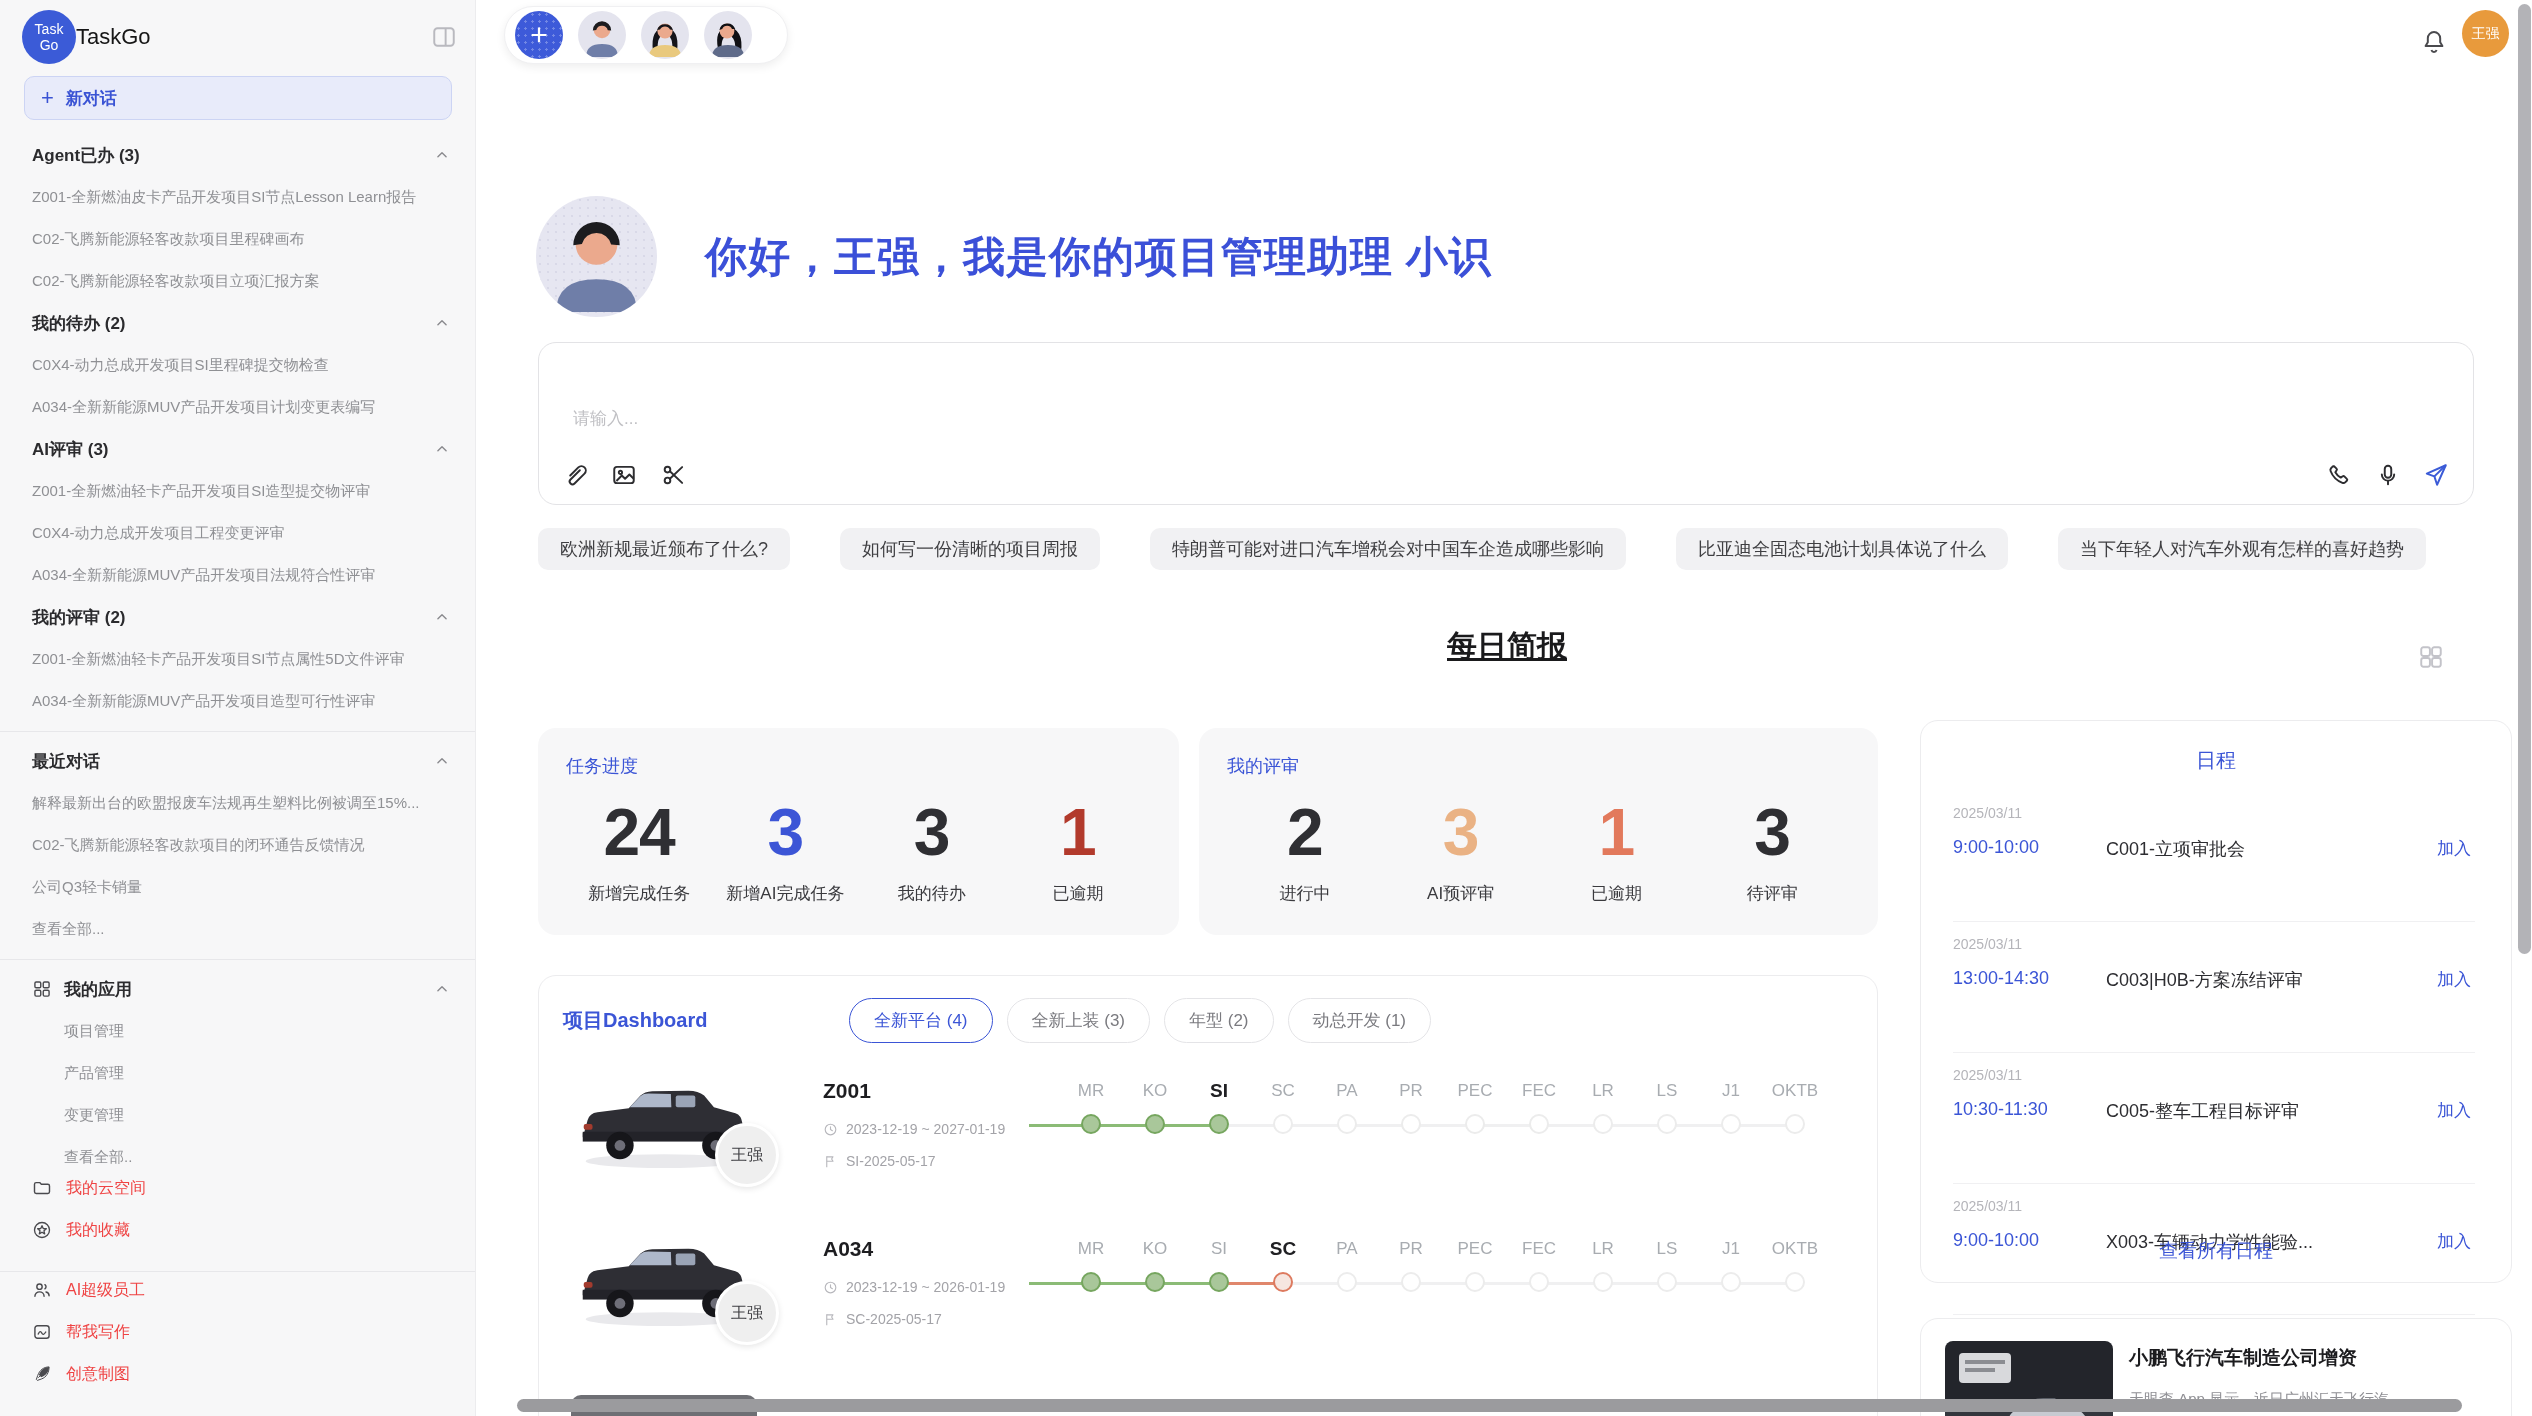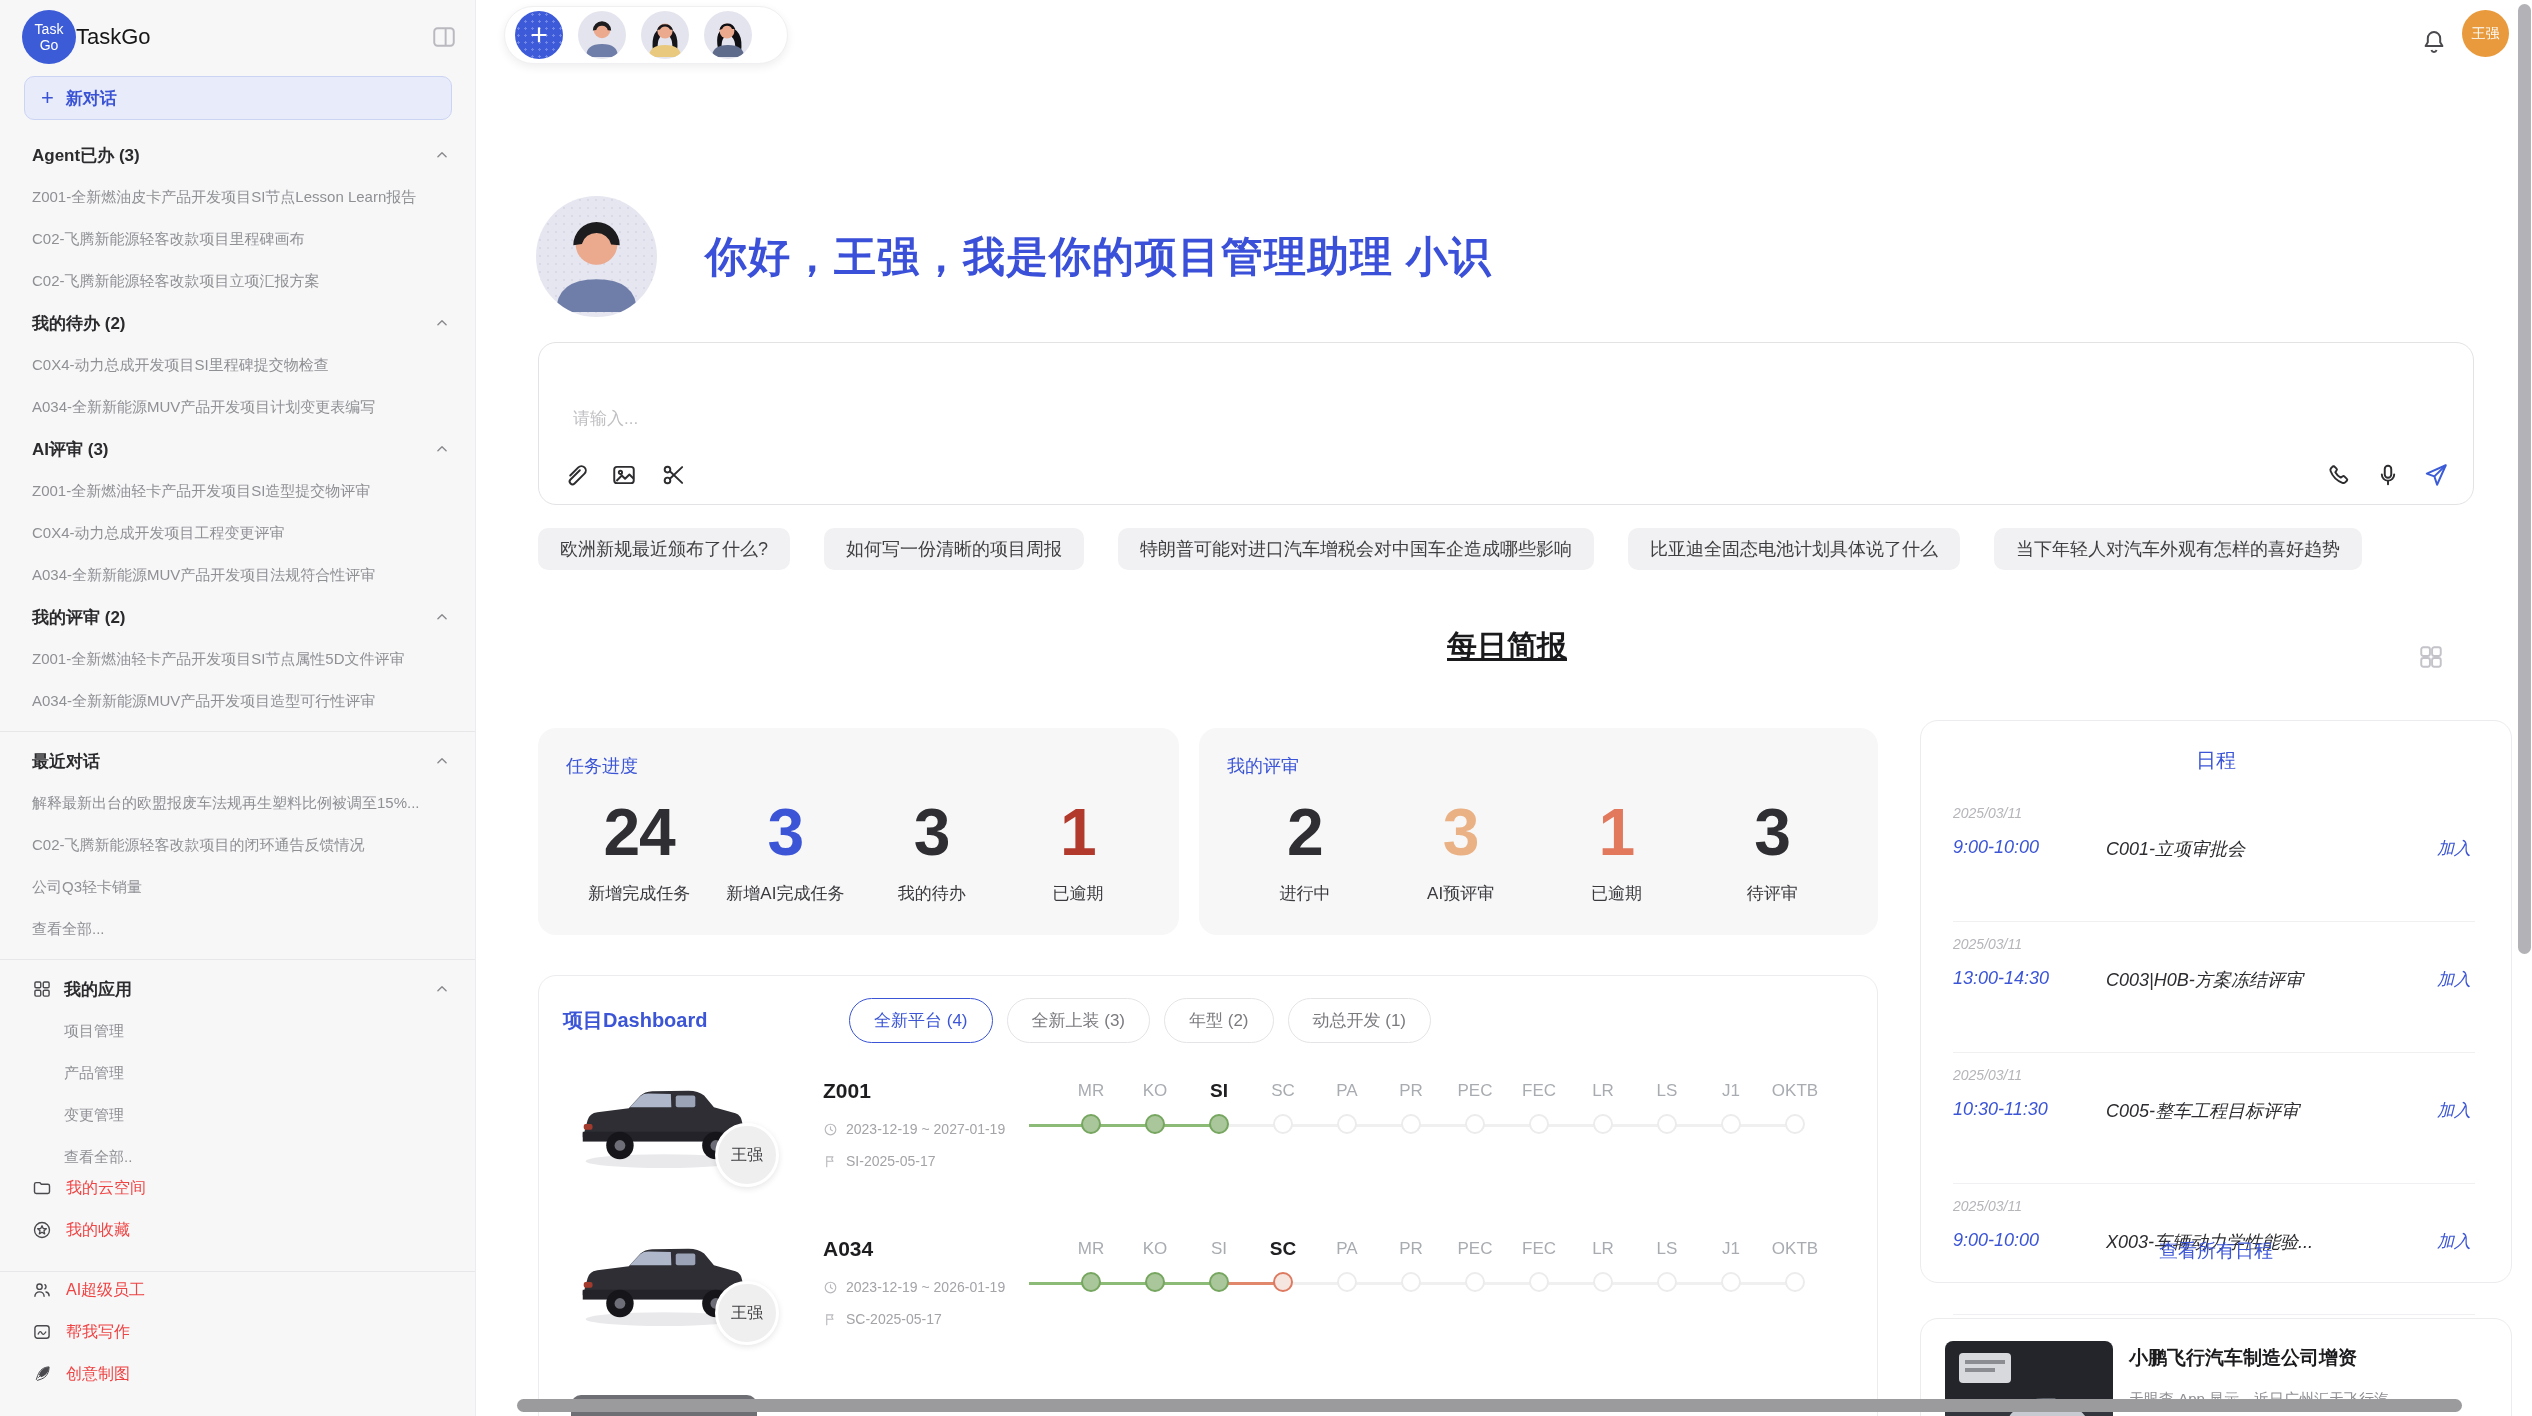--- a/index.html
+++ b/index.html
@@ -58,21 +58,21 @@
     font-size:42px; font-weight:700; color:#3b50d8; letter-spacing:1px;margin-left:23px; }
 
   .composer { position:absolute; left:62px; top:342px; width:1936px; height:163px; background:#fff;
     border:1.5px solid #e3e3e6; border-radius:18px; }
   .composer .ph { position:absolute; left:34px; top:64px; font-size:17px; color:#c0c0c4; }
   .tool-left { position:absolute; left:22px; bottom:16px; display:flex; gap:24px; }
   .tool-right { position:absolute; right:24px; bottom:16px; display:flex; gap:22px; }
   .tico { width:26px; height:26px; color:#2d2d30; cursor:pointer; }
   .tico.send { color:#3b5bd7; }
 
-  #chips { position:absolute; left:62px; top:528px; display:flex; gap:34px; }
+  #chips { position:absolute; left:62px; top:528px; display:flex; gap:50px; }
   .chip { height:42px; line-height:42px; padding:0 22px; background:#f1f1f3; border-radius:10px;
     font-size:18px; color:#3f3f42; white-space:nowrap; cursor:pointer; }
 
   .brief-title { position:absolute; left:62px; top:626px; width:1938px; text-align:center;
     font-size:30px; font-weight:700; color:#1a1a1c;text-decoration:underline; }
   .brief-grid-icon { position:absolute; left:1942px; top:644px; width:26px; height:26px; color:#c3c3c9; cursor:pointer; }
 
   .stat-card { position:absolute; top:728px; height:207px; background:#f7f7f8; border-radius:18px; padding:26px 28px 0; }
   .stat-card .sc-title { font-size:18px; color:#3b55d6; font-weight:500; }
   .stat-row { display:flex; margin-top:18px; }
@@ -108,21 +108,21 @@
   .ms-dot { position:absolute; top:5px; width:20px; height:20px; border-radius:50%;
     background:#fff; border:2px solid #ececec; }
   .ms-dot.done { background:#a9c79a; border-color:#76a65f; }
   .ms-dot.alert { background:#f6e6e0; border-color:#dd7a5f; }
   .row3-sliver { position:absolute; left:32px; top:419px; width:186px; height:40px; border-radius:10px 10px 0 0;
     background:#55565c; opacity:.85; }
 
   .sched-card { position:absolute; left:1444px; top:720px; width:592px; height:563px; background:#fff;
     border:1.5px solid #ececee; border-radius:18px; }
   .sched-title { position:absolute; top:26px; width:100%; text-align:center; font-size:20px; color:#3b55d6; }
-  .sched-item { position:absolute; left:32px; right:36px; height:131px; border-bottom:1px solid #f0f0f2;font-style:italic; }
+  .sched-item { position:absolute; left:32px; right:36px; height:131px; border-bottom:1px solid #f0f0f2; }
   .sched-date { position:absolute; left:0; top:14px; font-size:14px; color:#b5b5ba; }
   .sched-time { position:absolute; left:0; top:46px; font-size:18px; color:#3b55d6; font-weight:500; }
   .sched-name { position:absolute; left:153px; top:46px; font-size:18px; color:#2d2d31; }
   .sched-join { position:absolute; right:4px; top:46px; font-size:17px; color:#3b55d6; cursor:pointer; }
   .sched-viewall { position:absolute; bottom:18px; width:100%; text-align:center; font-size:19px;
     color:#3b55d6; cursor:pointer; }
 
   .news-card { position:absolute; left:1444px; top:1318px; width:592px; height:170px; background:#fff;
     border:1.5px solid #ececee; border-radius:18px; }
   .news-img { position:absolute; left:24px; top:22px; width:168px; height:112px; border-radius:8px; overflow:hidden; }

